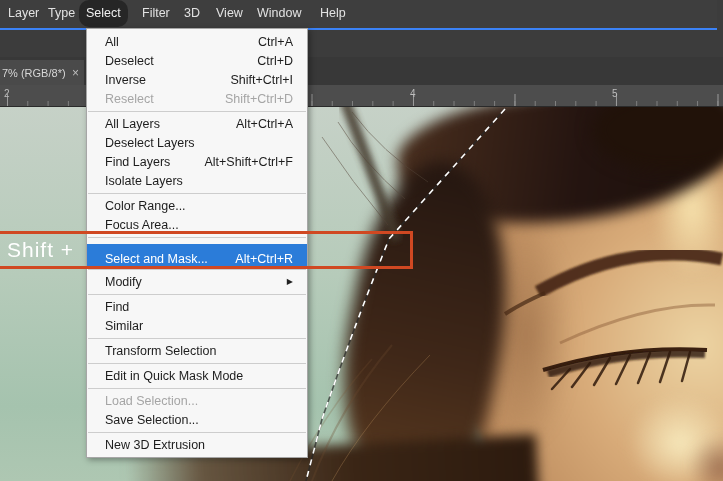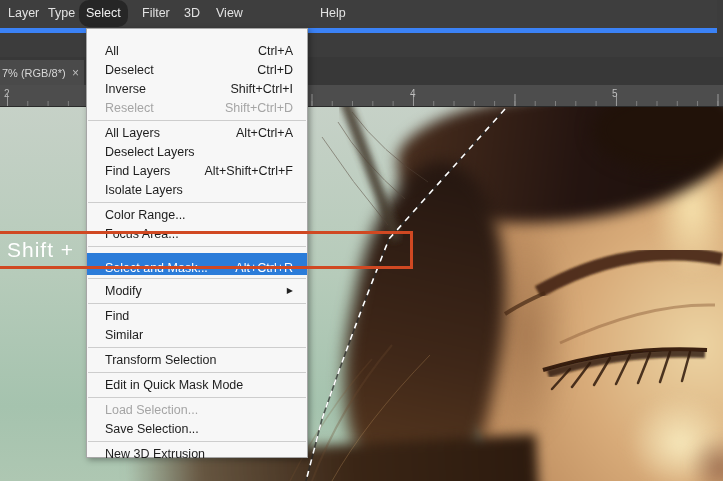--- a/index.html
+++ b/index.html
@@ -1,20 +1,20 @@
 <!DOCTYPE html>
 <html><head>
 <meta charset="utf-8">
 <style>
   html,body{margin:0;padding:0;background:#222;}
   .screen{position:relative;width:723px;height:481px;overflow:hidden;
     font-family:"Liberation Sans",sans-serif;background:#3c3c3c;}
 
   
-  .menubar{position:absolute;left:0;top:0;width:717px;height:28px;background:#3e3e3e;border-bottom:5px solid #3b82f6;}
+  .menubar{position:absolute;left:0;top:0;width:717px;height:28px;background:#3e3e3e;border-bottom:2px solid #3b82f6;}
   .menubar span{position:absolute;top:0;height:27px;line-height:27px;padding:0 7px;font-size:12.5px;color:#e2e2e2;}
   .menubar span.active{background:#262626;color:#f0f0f0;border-radius:10px;}
 
   
   .optionsbar{position:absolute;left:0;top:28px;width:723px;height:29px;background:#4f4f4f;border-bottom:1px solid #2e2e2e;}
   .tool-frag{position:absolute;left:-2px;top:5px;color:#ddd;font-size:14px;}
   .opt-div{position:absolute;left:13px;top:4px;width:1px;height:21px;background:#3a3a3a;border-right:1px solid #5e5e5e;}
   .feather-label{position:absolute;left:25px;top:8px;font-size:11px;color:#d2d2d2;}
   .feather-input{position:absolute;left:67px;top:5px;width:14px;height:15px;background:#3c3c3c;
     border:1px solid #6e6e6e;color:#efefef;font-size:11px;padding:0 0 0 3px;font-family:"Liberation Sans",sans-serif;}
@@ -56,21 +56,21 @@
   .hair-bottom{left:128px;top:338px;width:410px;height:75px;
     background:linear-gradient(90deg,rgba(90,66,45,0) 0%,rgba(90,66,45,.85) 18%,#3a2515 55%,#2c1a0e 100%);
     filter:blur(6px);transform:rotate(-3deg);}
   .br-sh{left:688px;top:328px;width:64px;height:64px;border-radius:50%;
     background:radial-gradient(closest-side,rgba(110,60,45,.55),rgba(110,60,45,0));filter:blur(6px);}
   .overlay-svg{left:0;top:0;width:723px;height:374px;pointer-events:none;}
 
   
   .dropdown{position:absolute;left:86px;top:28px;width:222px;height:430px;box-sizing:border-box;
     background:#f7f7f7;border:1px solid #a6a6a6;box-shadow:2px 2px 6px rgba(0,0,0,.35);z-index:20;
-    padding-top:12px;}
+    padding-top:3px;}
   .mi{height:19px;display:flex;align-items:center;justify-content:space-between;
     padding:0 14px 0 18px;font-size:12.5px;color:#1d1d1d;white-space:nowrap;}
   .mi .sc{font-size:12.5px;}
   .mi.disabled{color:#a5a5a5;}
   .mi.hl{height:22px;margin-top:4px;background:#2b7cd9;color:#fff;align-items:flex-end;}
   .mi .arrow{font-size:8px;color:#222;}
   .msep{height:6px;position:relative;}
   .msep::after{content:"";position:absolute;left:1px;right:1px;top:50%;border-top:1px solid #cdcdcd;}
 
   
@@ -82,20 +82,21 @@
 
 <div class="screen">
 
   <div class="menubar">
     <span style="left:1px">Layer</span>
     <span style="left:41px">Type</span>
     <span style="left:79px" class="active">Select</span>
     <span style="left:135px">Filter</span>
     <span style="left:177px">3D</span>
     <span style="left:209px">View</span>
+    <span style="left:250px">Window</span>
     <span style="left:313px">Help</span>
   </div>
 
 
   <div class="tabbar">
     <div class="doctab">
       <span>7% (RGB/8*)</span>
       <span class="close">×</span>
     </div>
   </div>

